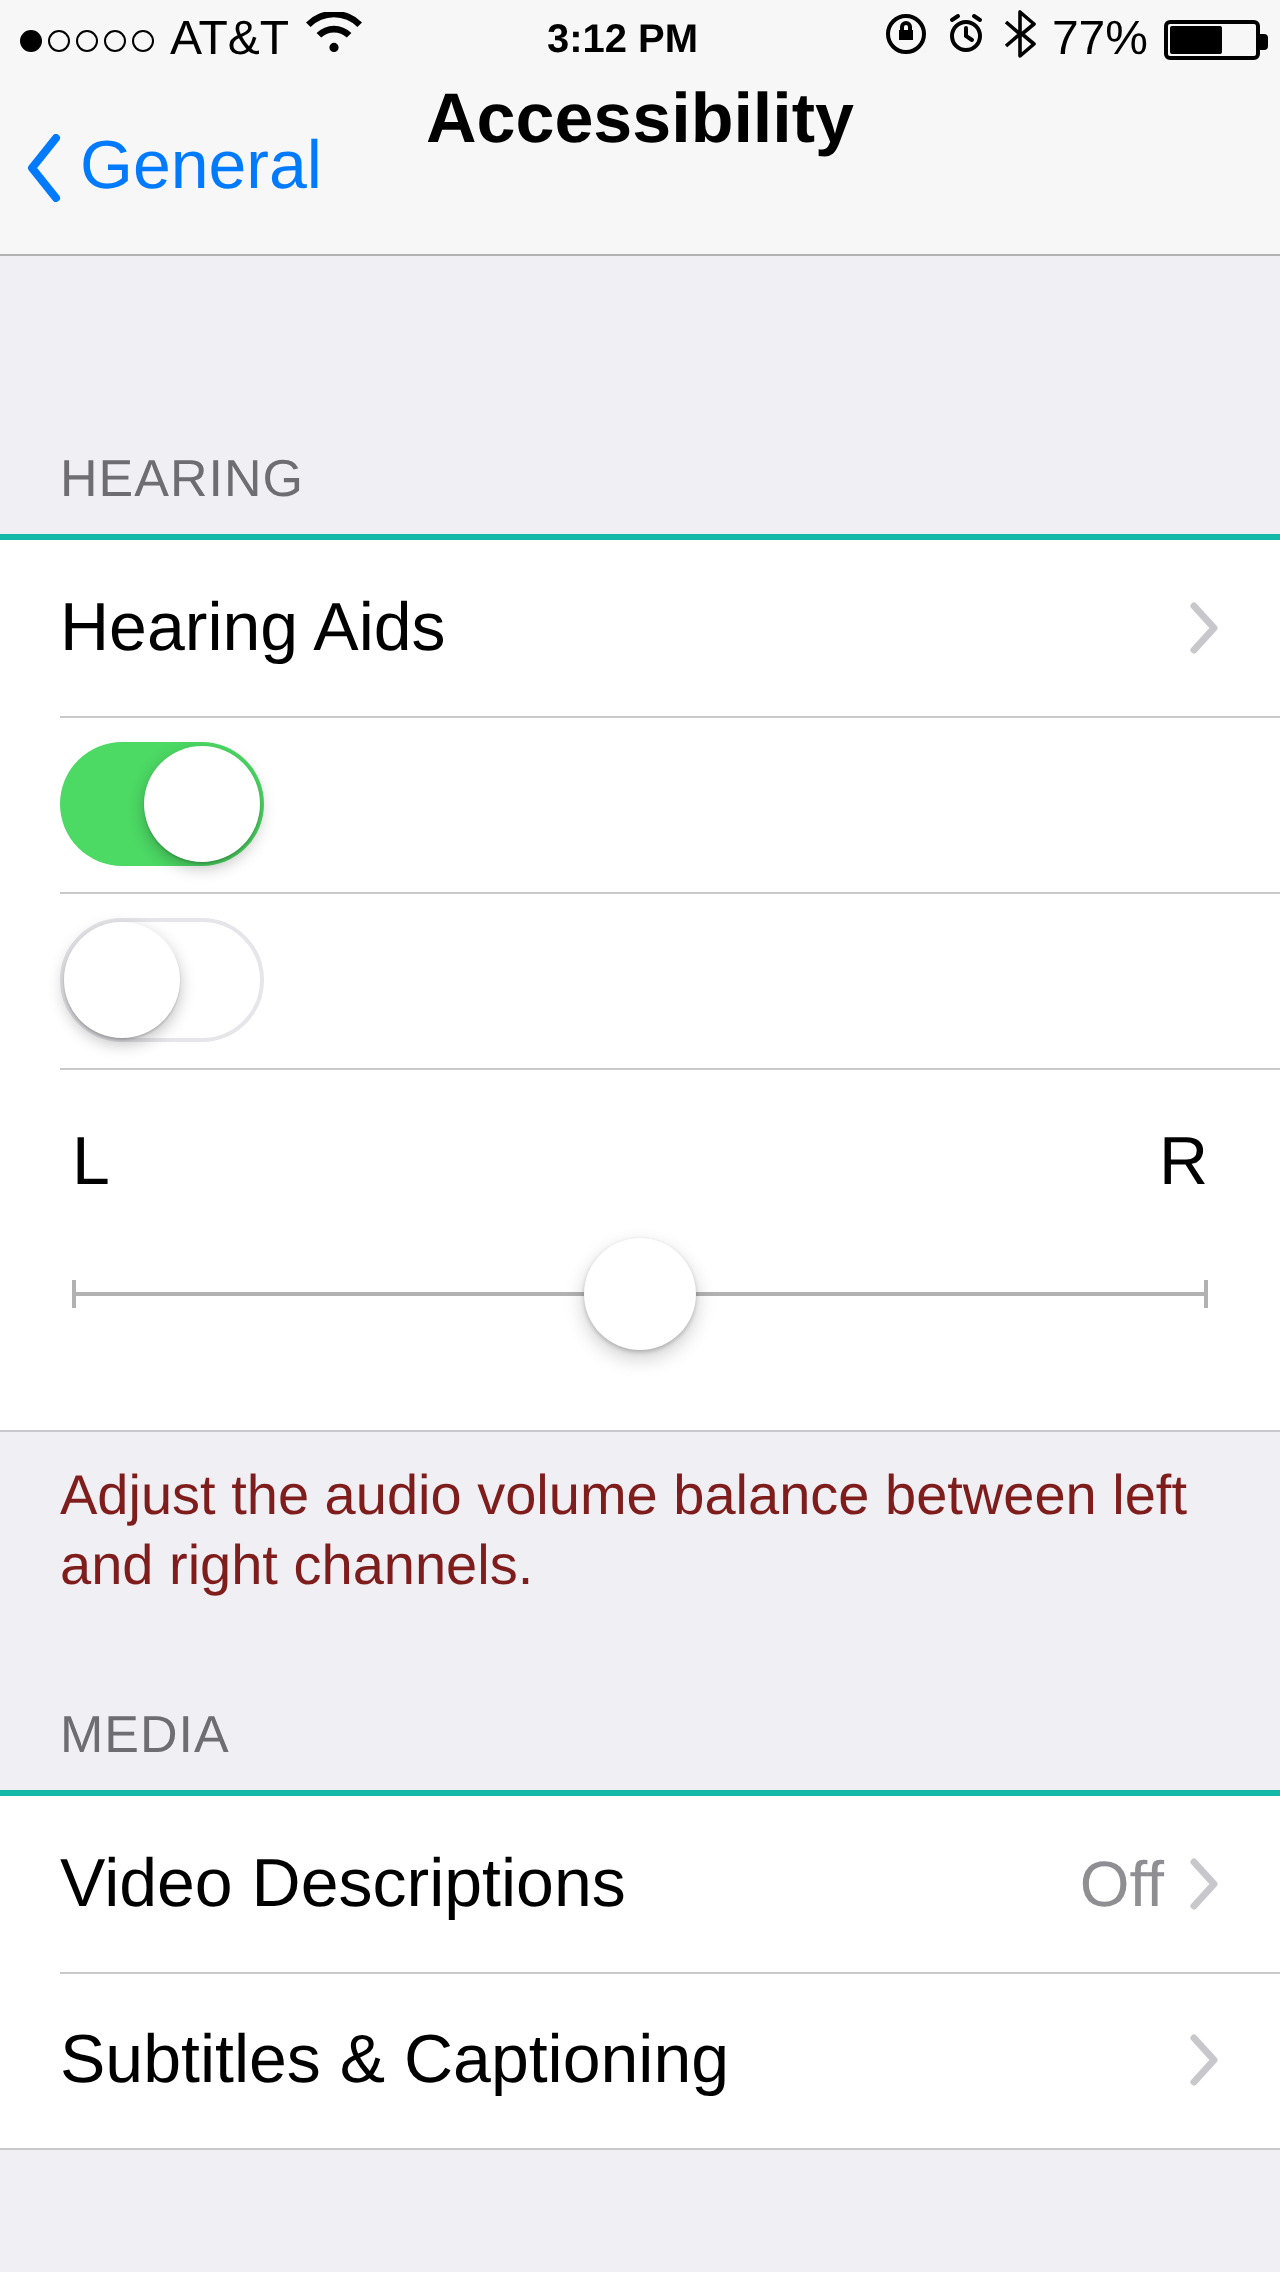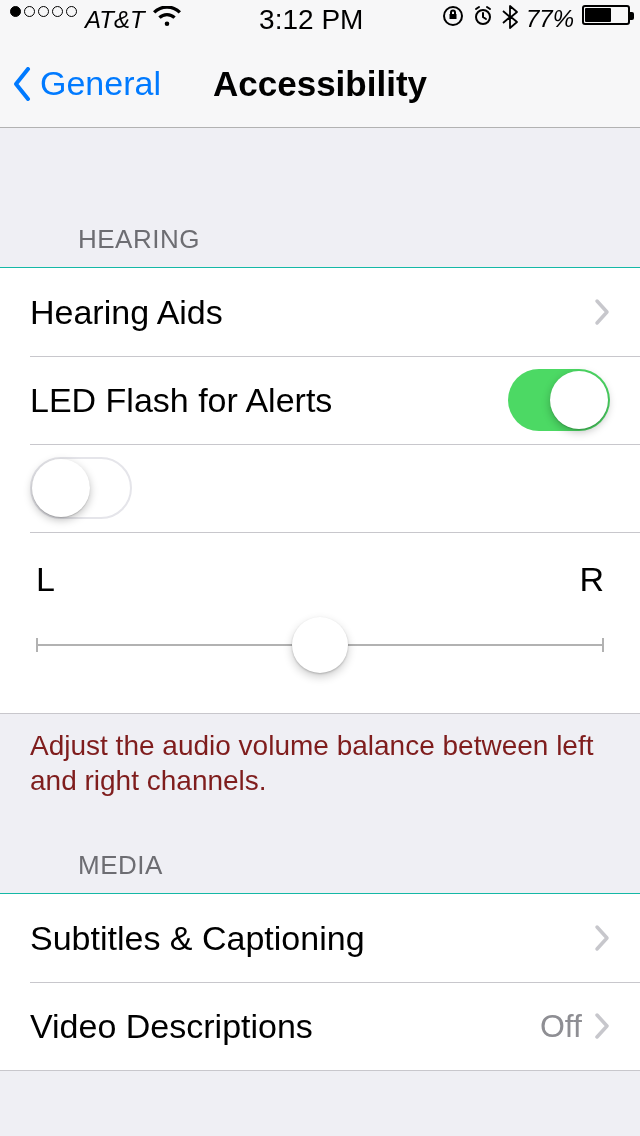--- a/index.html
+++ b/index.html
@@ -14,22 +14,22 @@
   
   .status-bar {
     height: 40px;
     display: flex;
     align-items: center;
     justify-content: space-between;
     padding: 0 10px;
     font-size: 24px;
     background: #f7f7f8;
   }
-  .status-left, .status-right { display: flex; align-items: flex-start; gap: 8px; font-style: italic; }
-  .status-center { font-weight: 400; font-size: 28px; }
+  .status-left, .status-right { display: flex; align-items: center; gap: 8px; }
+  .status-center { font-weight: 700; font-size: 20px; }
   .signal-dots { display: flex; gap: 3px; align-items: center; }
   .dot { width: 11px; height: 11px; border-radius: 50%; border: 1.5px solid #000; }
   .dot.filled { background: #000; }
   .battery {
     display: inline-block;
     width: 48px; height: 20px;
     border: 2px solid #000;
     border-radius: 3px;
     position: relative;
   }
@@ -47,21 +47,20 @@
     width: 59%;
     background: #000;
     border-radius: 1px;
   }
   
   .nav-bar {
     height: 88px;
     background: #f7f7f8;
     border-bottom: 1px solid #b2b2b2;
     display: flex;
-    align-items: center;
     position: relative;
     padding: 0 12px;
   }
   .back-btn {
     display: flex;
     align-items: center;
     color: #007aff;
     font-size: 34px;
     font-weight: 400;
   }
@@ -75,31 +74,30 @@
     transform: translateX(-50%);
     font-size: 35px;
     font-weight: 700;
   }
   
   .section-header {
     padding: 32px 46px 12px 30px;
     font-size: 26px;
     color: #6d6d72;
     letter-spacing: 0.5px;
-    margin-left: 48px;
   }
   .section-footer {
     padding: 14px 30px 20px 30px;
     font-size: 28px;
     color: #7f1d1d;
     line-height: 1.25;
   }
   .cell-group {
     background: #fff;
-    border-top: 1px solid #14b8a6;
+    border-top: 3px solid #14b8a6;
     border-bottom: 1px solid #c8c7cc;
   }
   .cell {
     min-height: 88px;
     display: flex;
     align-items: center;
     padding: 0 30px;
     font-size: 34px;
     position: relative;
   }
@@ -249,21 +247,20 @@
 <div class="cell-group">
 
   <div class="cell">
     <span class="cell-label">Hearing Aids</span>
     <svg class="chevron-right" viewBox="0 0 16 28">
       <polyline points="3,3 13,14 3,25" fill="none" stroke="#c7c7cc" stroke-width="3.5" stroke-linecap="round" stroke-linejoin="round"></polyline>
     </svg>
   </div>
 
   <div class="cell">
-    <span class="cell-label">LED Flash for Alerts</span>
     <div class="toggle on">
       <div class="toggle-knob"></div>
     </div>
   </div>
 
   <div class="cell">
     <div class="toggle off">
       <div class="toggle-knob"></div>
     </div>
   </div>
@@ -282,29 +279,29 @@
     </div>
   </div>
 
 </div>
 <div class="section-footer">Adjust the audio volume balance between left and right channels.</div>
 
 <div class="section-header">MEDIA</div>
 <div class="cell-group">
 
   <div class="cell">
-    <span class="cell-label">Subtitles &amp; Captioning</span>
-    <svg class="chevron-right" viewBox="0 0 16 28">
-      <polyline points="3,3 13,14 3,25" fill="none" stroke="#c7c7cc" stroke-width="3.5" stroke-linecap="round" stroke-linejoin="round"></polyline>
-    </svg>
-  </div>
-
-  <div class="cell">
     <span class="cell-label">Video Descriptions</span>
     <span class="cell-value">Off</span>
     <svg class="chevron-right" viewBox="0 0 16 28">
       <polyline points="3,3 13,14 3,25" fill="none" stroke="#c7c7cc" stroke-width="3.5" stroke-linecap="round" stroke-linejoin="round"></polyline>
     </svg>
   </div>
 
+  <div class="cell">
+    <span class="cell-label">Subtitles &amp; Captioning</span>
+    <svg class="chevron-right" viewBox="0 0 16 28">
+      <polyline points="3,3 13,14 3,25" fill="none" stroke="#c7c7cc" stroke-width="3.5" stroke-linecap="round" stroke-linejoin="round"></polyline>
+    </svg>
+  </div>
+
 </div>
 
 <div class="section-header" style="padding-top:60px;">LEARNING</div>
 
 </body></html>

